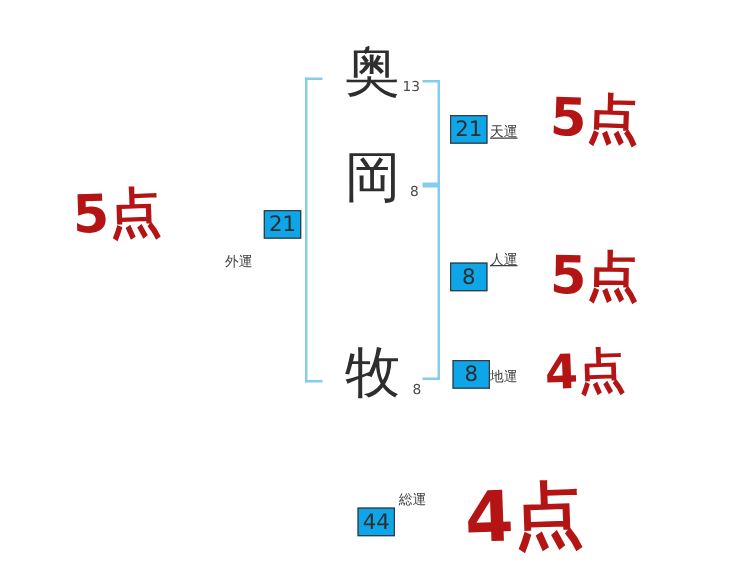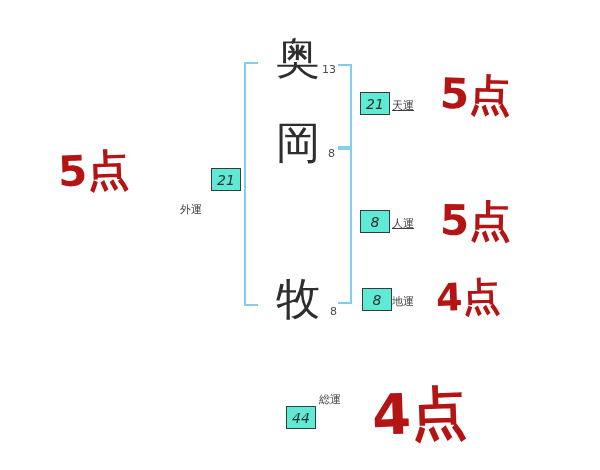--- a/index.html
+++ b/index.html
@@ -22,25 +22,24 @@
     position:absolute;
     font-size:11px;
     color:#4a4a4a;
   }
   
   .num-box{
     position:absolute;
     min-width:24px;height:21px;
     border:1.5px solid #3a3a3a;
     display:flex;align-items:center;justify-content:center;
-    font-size:14px;color:#2e2e2e;
+    font-size:17px;color:#2e2e2e;
     padding:0 2px;
-    background:#5eead4;
+    background:#0ea5e9;
     box-sizing:content-box;
-    font-style:italic;
   }
   .small-label{
     position:absolute;
     font-size:11px;
     color:#3f3f3f;
   }
   
   .bracket{position:absolute;width:12px;}
   .bracket-left{
     border-left:2px solid #85cdea;
@@ -85,21 +84,21 @@
   <div class="kanji" style="left:276px;top:277px;">牧</div>
   <div class="strokes" style="left:330px;top:305px;">8</div>
 
   <div class="bracket bracket-right" style="left:338px;top:64px;height:82px;"></div>
   <span class="num-box" style="left:360px;top:92px;">21</span>
   <span class="small-label" style="left:392px;top:98px;text-decoration:underline;">天運</span>
   <div class="score score-md" style="left:440px;top:74px;transform:rotate(2deg);">5点</div>
 
   <div class="bracket bracket-right" style="left:338px;top:146px;height:154px;"></div>
   <span class="num-box" style="left:360px;top:210px;">8</span>
-  <span class="small-label" style="left:392px;top:216px;text-decoration:underline;">人運</span>
+  <span class="small-label" style="left:392px;top:200px;text-decoration:underline;">人運</span>
   <div class="score score-md" style="left:440px;top:200px;transform:rotate(1deg);">5点</div>
 
   <span class="num-box" style="left:362px;top:288px;">8</span>
   <span class="small-label" style="left:392px;top:294px;">地運</span>
   <div class="score score-sm" style="left:436px;top:278px;">4点</div>
 
   <span class="num-box" style="left:286px;top:406px;">44</span>
   <span class="small-label" style="left:319px;top:392px;">総運</span>
   <div class="score score-big" style="left:372px;top:386px;">4点</div>
 

